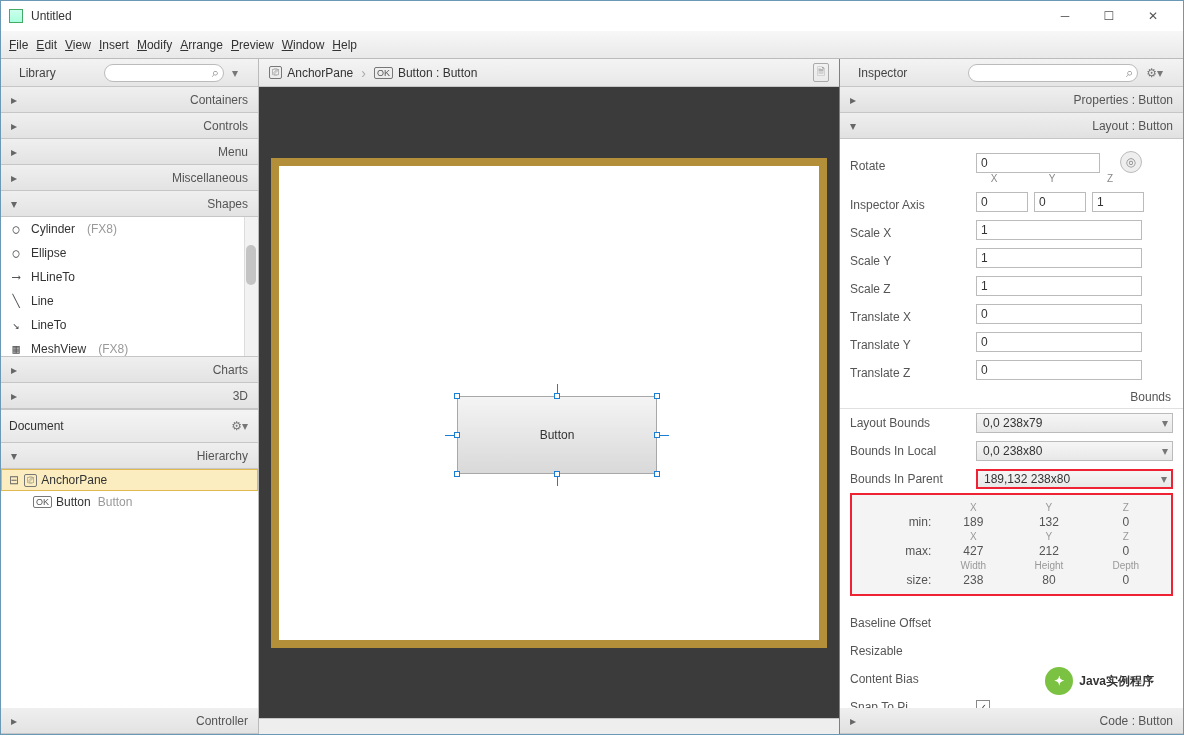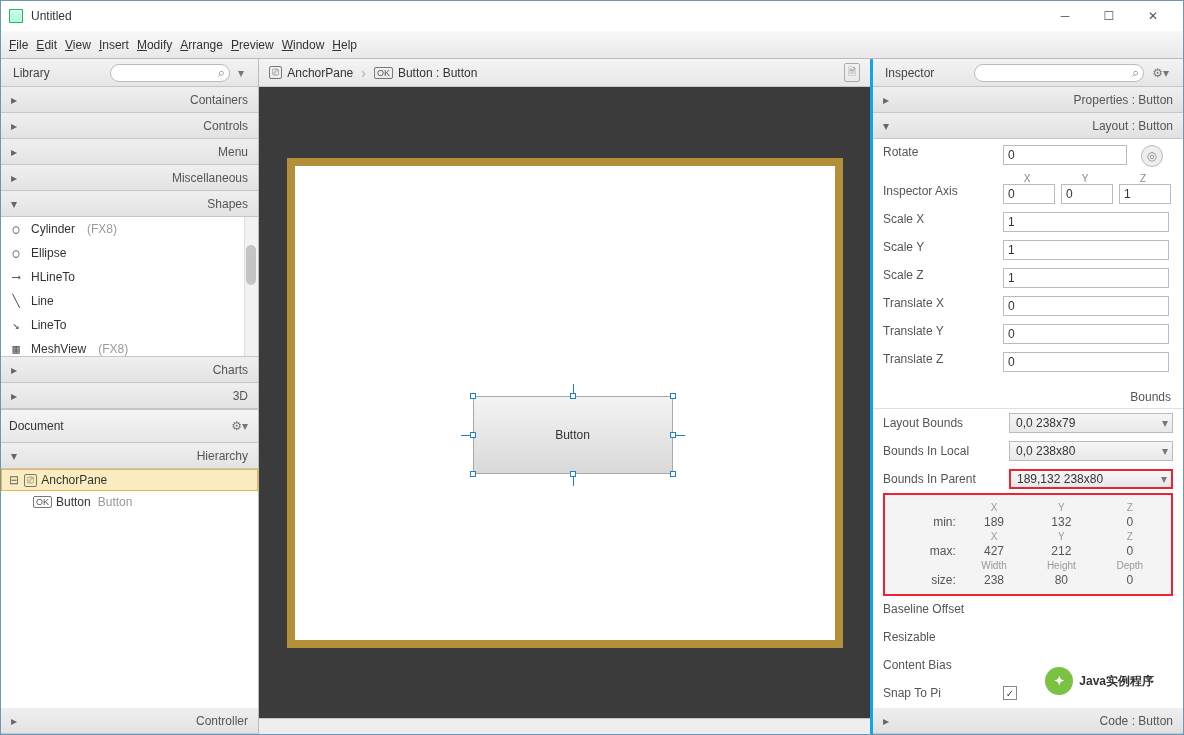--- a/index.html
+++ b/index.html
@@ -7,23 +7,23 @@
 .titlebar{height:30px;display:flex;align-items:center;padding:6px 8px;background:#fff}
 .titlebar .app-icon{width:14px;height:14px;border:1px solid #4a6;background:linear-gradient(#cfe,#afd);margin-right:8px}
 .titlebar .title{flex:1}
 .titlebar .winbtn{width:44px;height:30px;display:flex;align-items:center;justify-content:center;color:#555}
 .menubar{height:28px;display:flex;align-items:center;padding:0 8px;gap:8px;background:linear-gradient(#f7f7f7,#e9e9e9);border-bottom:1px solid #bbb}
 .menubar span{cursor:default}
 .menubar span u{text-decoration:underline}
 .main{display:flex;height:calc(100% - 58px)}
 .panel{background:#ebebeb;display:flex;flex-direction:column}
 .left{width:258px;border-right:1px solid #bbb}
-.right{width:313px;border-left:3px solid #0ea5e9}
+.right{width:344px;border-left:1px solid #0ea5e9}
 .center{flex:1;display:flex;flex-direction:column}
-.panel-head{height:28px;display:flex;align-items:center;padding:0 12px;background:linear-gradient(#f3f3f3,#e6e6e6);border-bottom:1px solid #c6c6c6;gap:6px}
+.panel-head{height:28px;display:flex;align-items:center;padding:0 18px;background:linear-gradient(#f3f3f3,#e6e6e6);border-bottom:1px solid #c6c6c6;gap:6px}
 .panel-head .label{font-weight:400;color:#444}
 .panel-head .spacer{flex:1}
 .searchbox{width:120px;height:18px;border:1px solid #bbb;border-radius:9px;background:#fff;padding:0 18px 0 8px;position:relative}
 .searchbox::after{content:"⌕";position:absolute;right:4px;top:0;font-size:13px;color:#888}
 .gear{color:#777;cursor:default;padding:0 2px}
 .section{height:26px;border-bottom:1px solid #c6c6c6;background:linear-gradient(#efefef,#e3e3e3);display:flex;align-items:center;padding:0 10px}
 .section .arrow{width:10px;color:#666}
 .section .name{flex:1;text-align:right;color:#555}
 .section.expanded .arrow{transform:none}
 .shape-list{background:#fff;max-height:140px;overflow:hidden;position:relative;border-bottom:1px solid #c6c6c6}
@@ -49,21 +49,21 @@
 .canvas{width:556px;height:490px;border:8px solid #b38f3a;background:#fff;position:relative}
 .btn-node{position:absolute;left:178px;top:230px;width:200px;height:78px;background:linear-gradient(#f4f4f4,#d9d9d9);border:1px solid #a8a8a8;border-radius:3px;display:flex;align-items:center;justify-content:center;color:#444;font-size:13px}
 .sel-handle{position:absolute;width:6px;height:6px;border:1px solid #1a7fd4;background:#fff}
 .guide{position:absolute;background:#1a7fd4}
 .hscroll{height:16px;background:#eee;border-top:1px solid #c6c6c6}
 .insp-body{flex:1;overflow:auto;background:#fff}
 .insp-section{height:26px;background:linear-gradient(#efefef,#e1e1e1);border-bottom:1px solid #c6c6c6;display:flex;align-items:center;padding:0 10px}
 .insp-section .arr{width:12px;color:#666}
 .insp-section .txt{flex:1;text-align:right;color:#555}
 .prop-rows{padding:6px 10px}
-.prop-row{display:flex;align-items:flex-start;height:28px;gap:10px}
+.prop-row{display:flex;align-items:flex-end;height:28px;gap:16px}
 .prop-row .plabel{width:110px;color:#555}
 .prop-row input{height:20px;border:1px solid #bbb;background:#fff;padding:0 4px}
 .prop-row .w1{width:124px}
 .prop-row .w2{width:166px}
 .triple{display:flex;gap:6px}
 .triple input{width:52px}
 .axis-labels{display:flex;gap:6px;margin-left:118px}
 .axis-labels span{width:52px;text-align:center;font-size:10px;color:#888}
 .resetbtn{width:22px;height:22px;border:1px solid #bbb;border-radius:11px;background:#eee;margin-left:4px;display:flex;align-items:center;justify-content:center;color:#888}
 .bounds-head{text-align:right;padding:4px 12px;color:#555;border-bottom:1px solid #e0e0e0}

